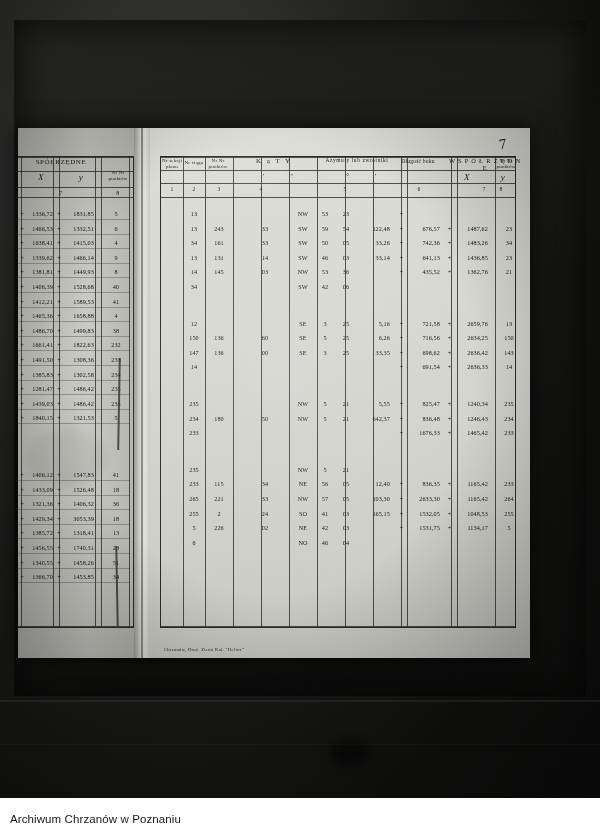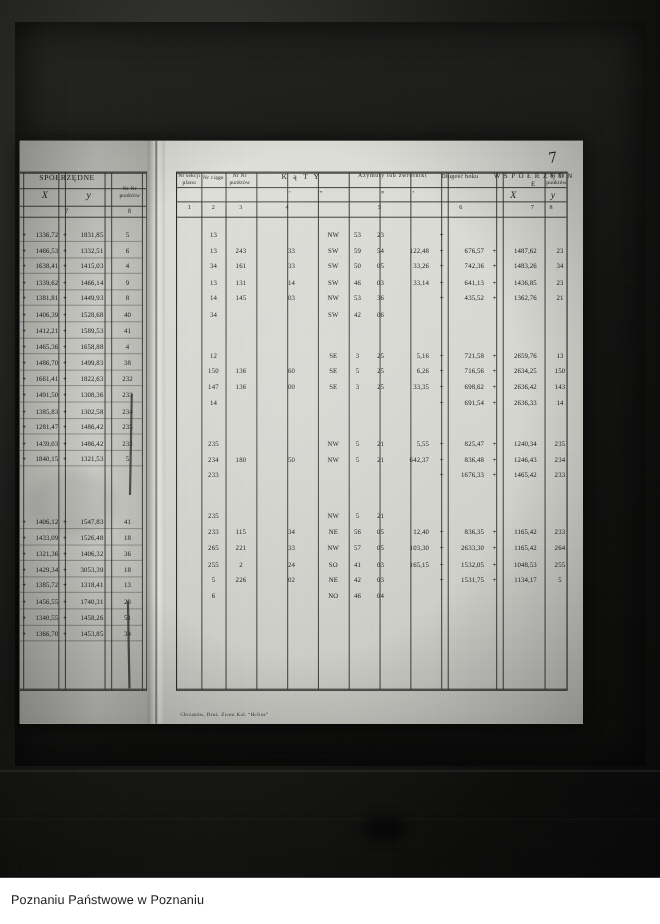--- a/index.html
+++ b/index.html
@@ -536,14 +536,14 @@
   </div>
 
   <div class="edge-streak" style="left:0;top:700px;width:600px;height:2px;"></div>
   <div class="edge-streak" style="left:0;top:744px;width:600px;height:1px;opacity:.5;"></div>
   <div class="dark-blot" style="left:330px;top:742px;width:40px;height:22px;background:rgba(0,0,0,.6);"></div>
 
   <div id="grain"></div>
 </div>
 
 <div id="caption">
-  <span>Poznaniu Państwowe w Poznaniu</span>
+  <span>Archiwum Chrzanów w Poznaniu</span>
 </div>
 
 </body></html>

